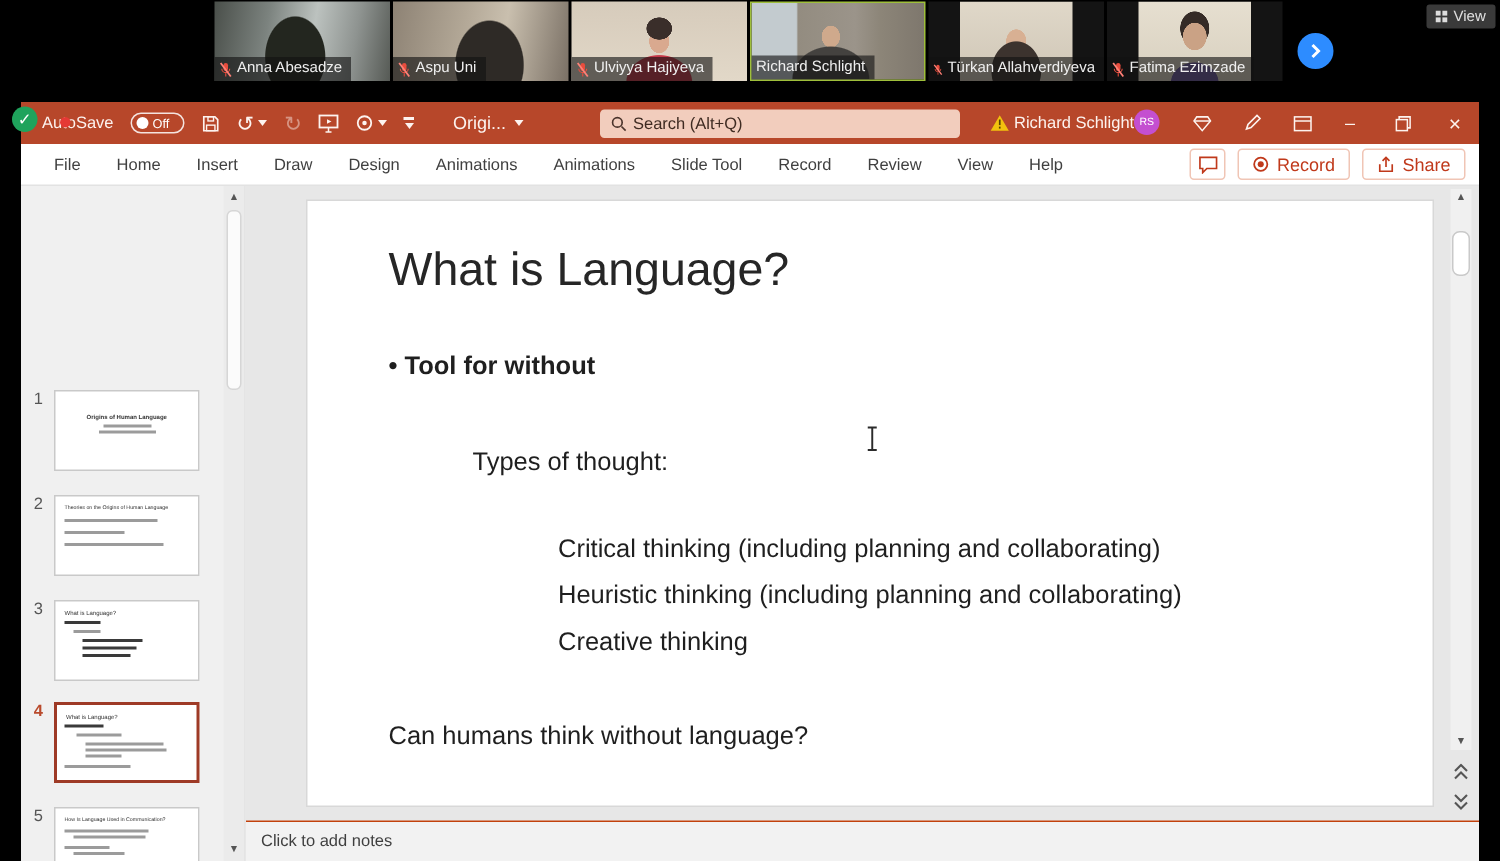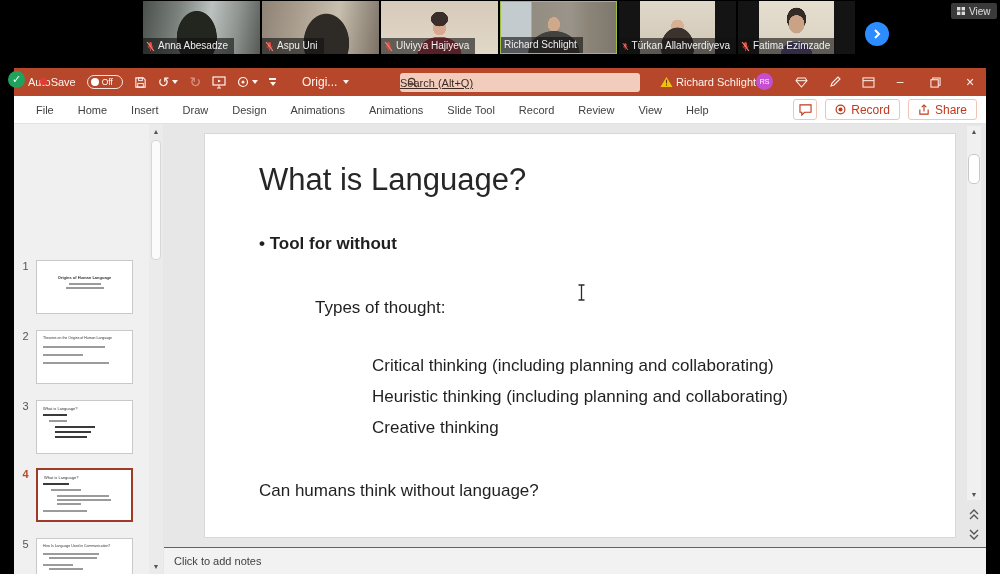--- a/index.html
+++ b/index.html
@@ -60,21 +60,21 @@
   .toggle-knob { width:8px; height:8px; border-radius:50%; background:#fff; }
   .toggle-txt { font-size:8.5px; color:#fff; }
   .qat-ico { font-size:14px; line-height:14px; color:#fdf3ef; }
   .disabled { opacity:.45; }
   .caret-down { width:0; height:0; border-left:3px solid transparent; border-right:3px solid transparent; border-top:4px solid #fdf3ef; }
   .qat-chevron { display:flex; flex-direction:column; align-items:center; gap:2px; }
   .qat-chevron .bar-top { width:7px; height:1.5px; background:#fdf3ef; }
   .filename { position:absolute; left:288px; top:7px; color:#fdf3ef; font-size:12px; display:flex; align-items:center; gap:6px; }
   .searchbox { position:absolute; left:386px; top:5px; width:240px; height:19px;
     background:#f2cdbd; border-radius:3px; display:flex; align-items:center; gap:10px;
-    font-size:11px; color:#3f2b22;text-decoration:underline; }
+    padding-left:22px; font-size:11px; color:#3f2b22; }
   .tb-ico { position:absolute; top:0; height:28px; display:flex; align-items:center; justify-content:center; width:16px; color:#fdf3ef; font-size:12px; }
   .avatar { position:absolute; left:742px; top:5px; width:17px; height:17px; border-radius:50%;
     background:#c44fd0; color:#fff; font-size:7px; display:flex; align-items:center; justify-content:center; }
   .username { position:absolute; left:662px; top:8px; color:#fdf3ef; font-size:11px; }
   
   .menubar { position:absolute; left:0; top:28px; width:100%; height:28px; background:#fff; border-bottom:1px solid #e2e2e2; }
   .menu-items { display:flex; align-items:center; height:27px; padding-left:10px; }
   .menu-item { font-size:11px; color:#404040; padding:0 12px; cursor:default; }
   .menu-right { position:absolute; right:9px; top:3px; display:flex; align-items:center; gap:8px; }
   .pill-btn { display:flex; align-items:center; gap:5px; border:1px solid #f0c5b5; border-radius:3px;

